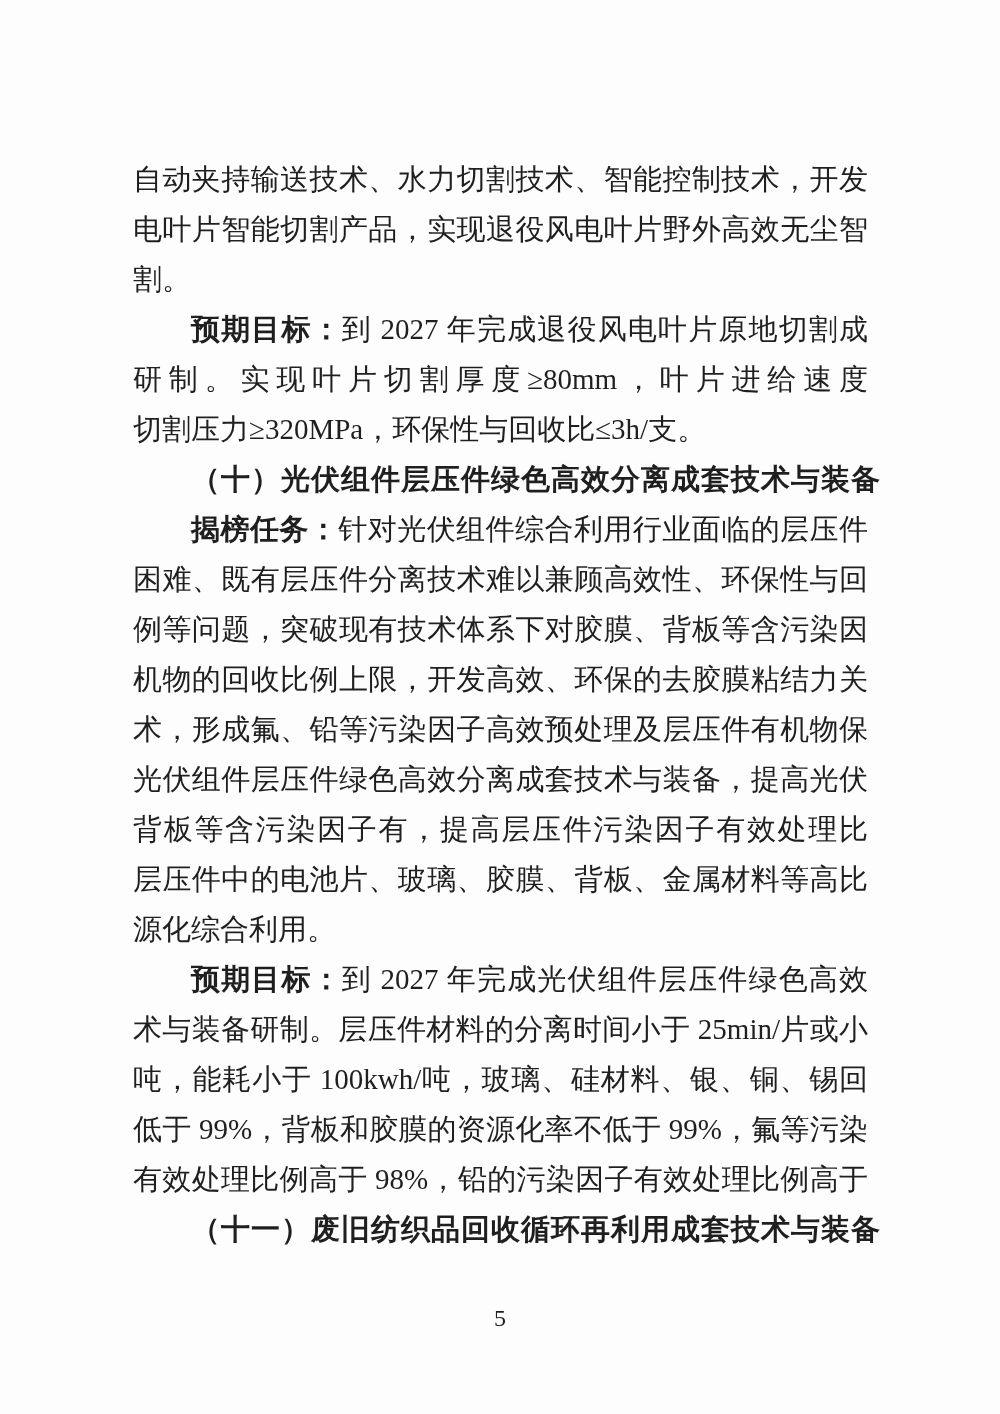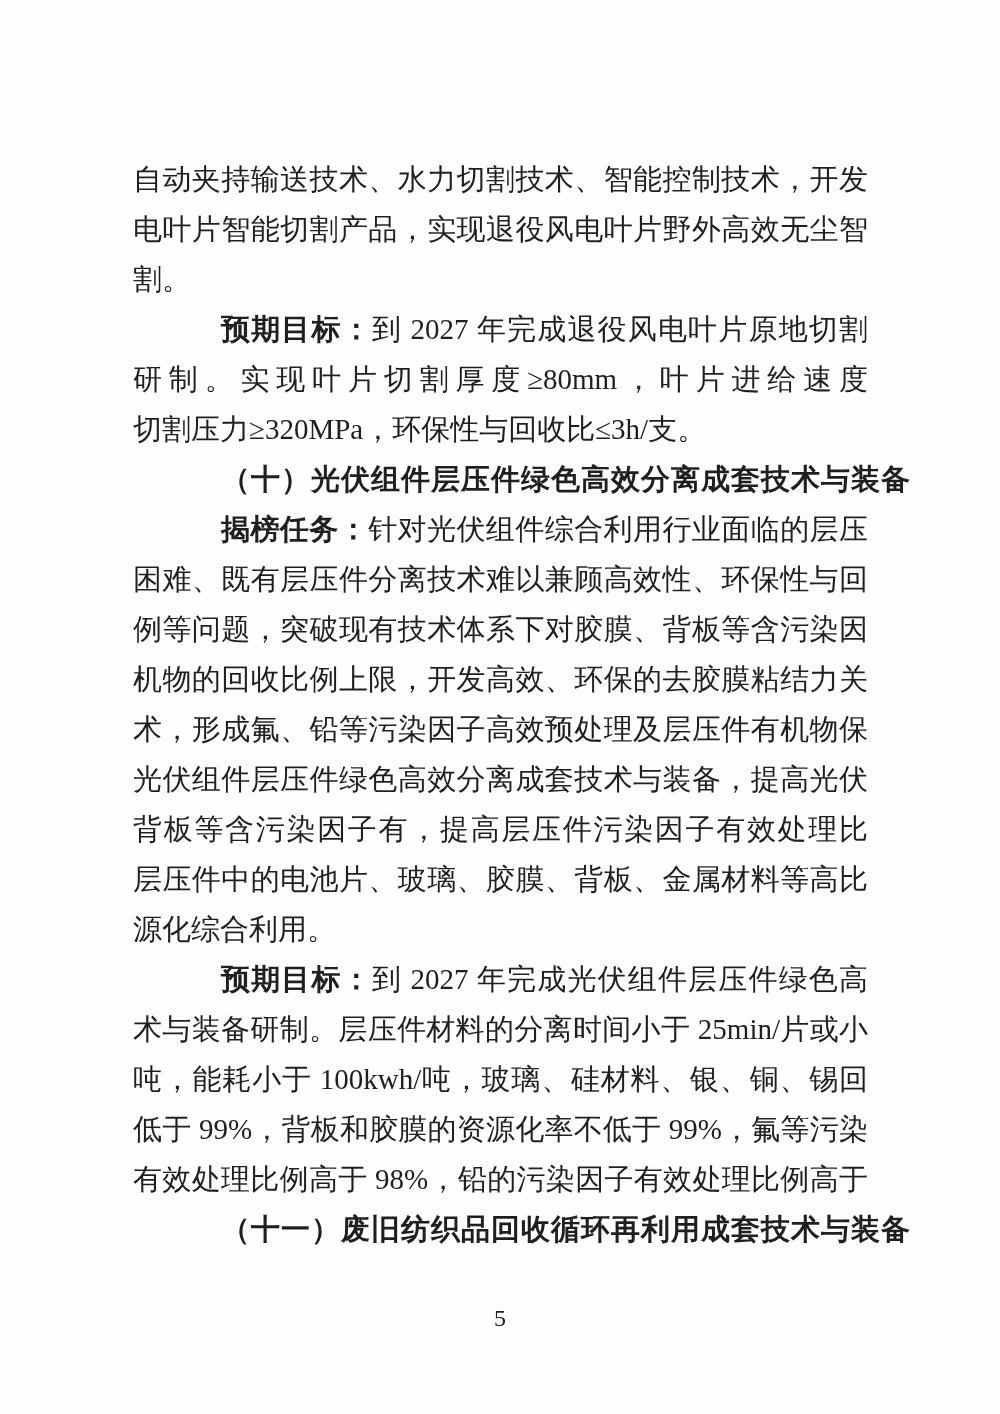--- a/index.html
+++ b/index.html
@@ -42,21 +42,21 @@
     text-align: left;
     text-align-last: left;
   }
   .line.heading {
     text-align: center;
     text-align-last: left;
     text-indent: 2em;
     font-weight: 700;
     letter-spacing: 1px;
   }
-  .seg.bold { font-weight: 700; margin-left: 30px; }
+  .seg.bold { font-weight: 700; }
   .page-footer {
     position: absolute;
     left: 0;
     top: 1298px;
     width: 100%;
     text-align: center;
     font-size: 24px;
     line-height: 40px;
   }
 </style>

